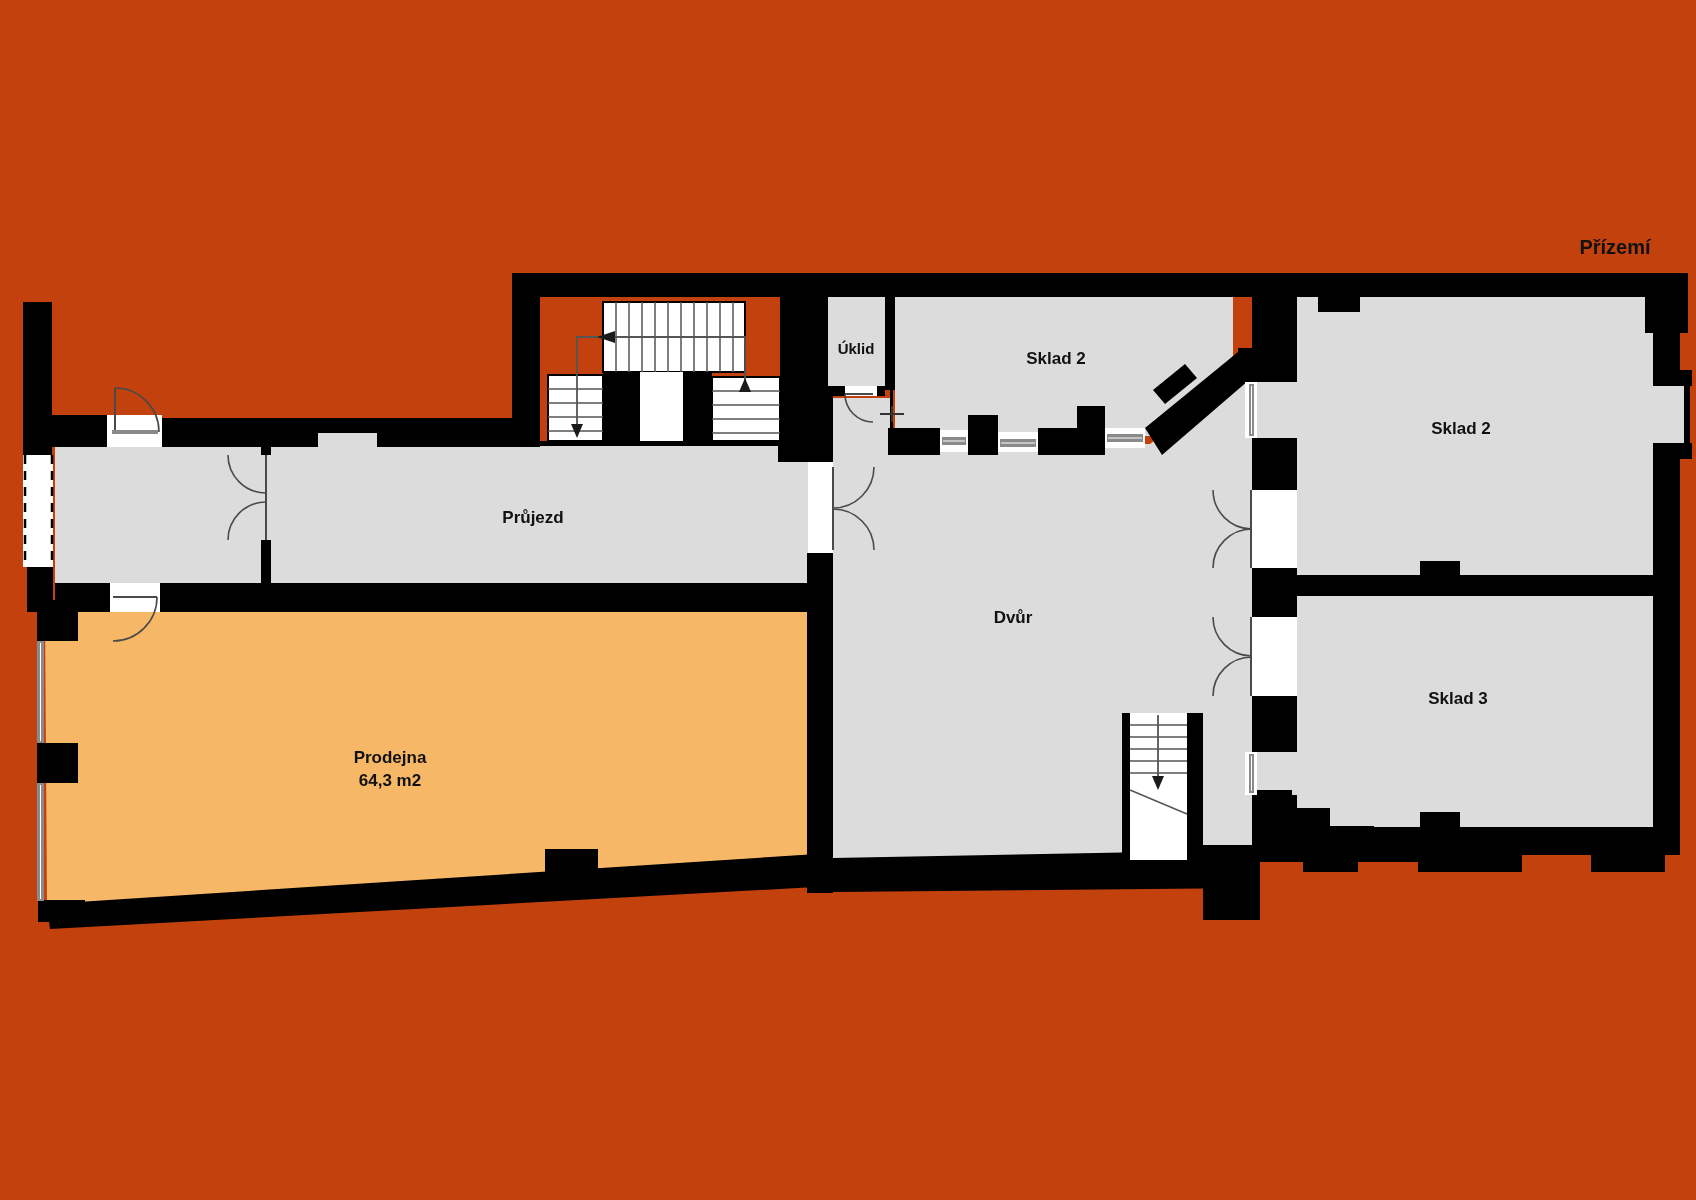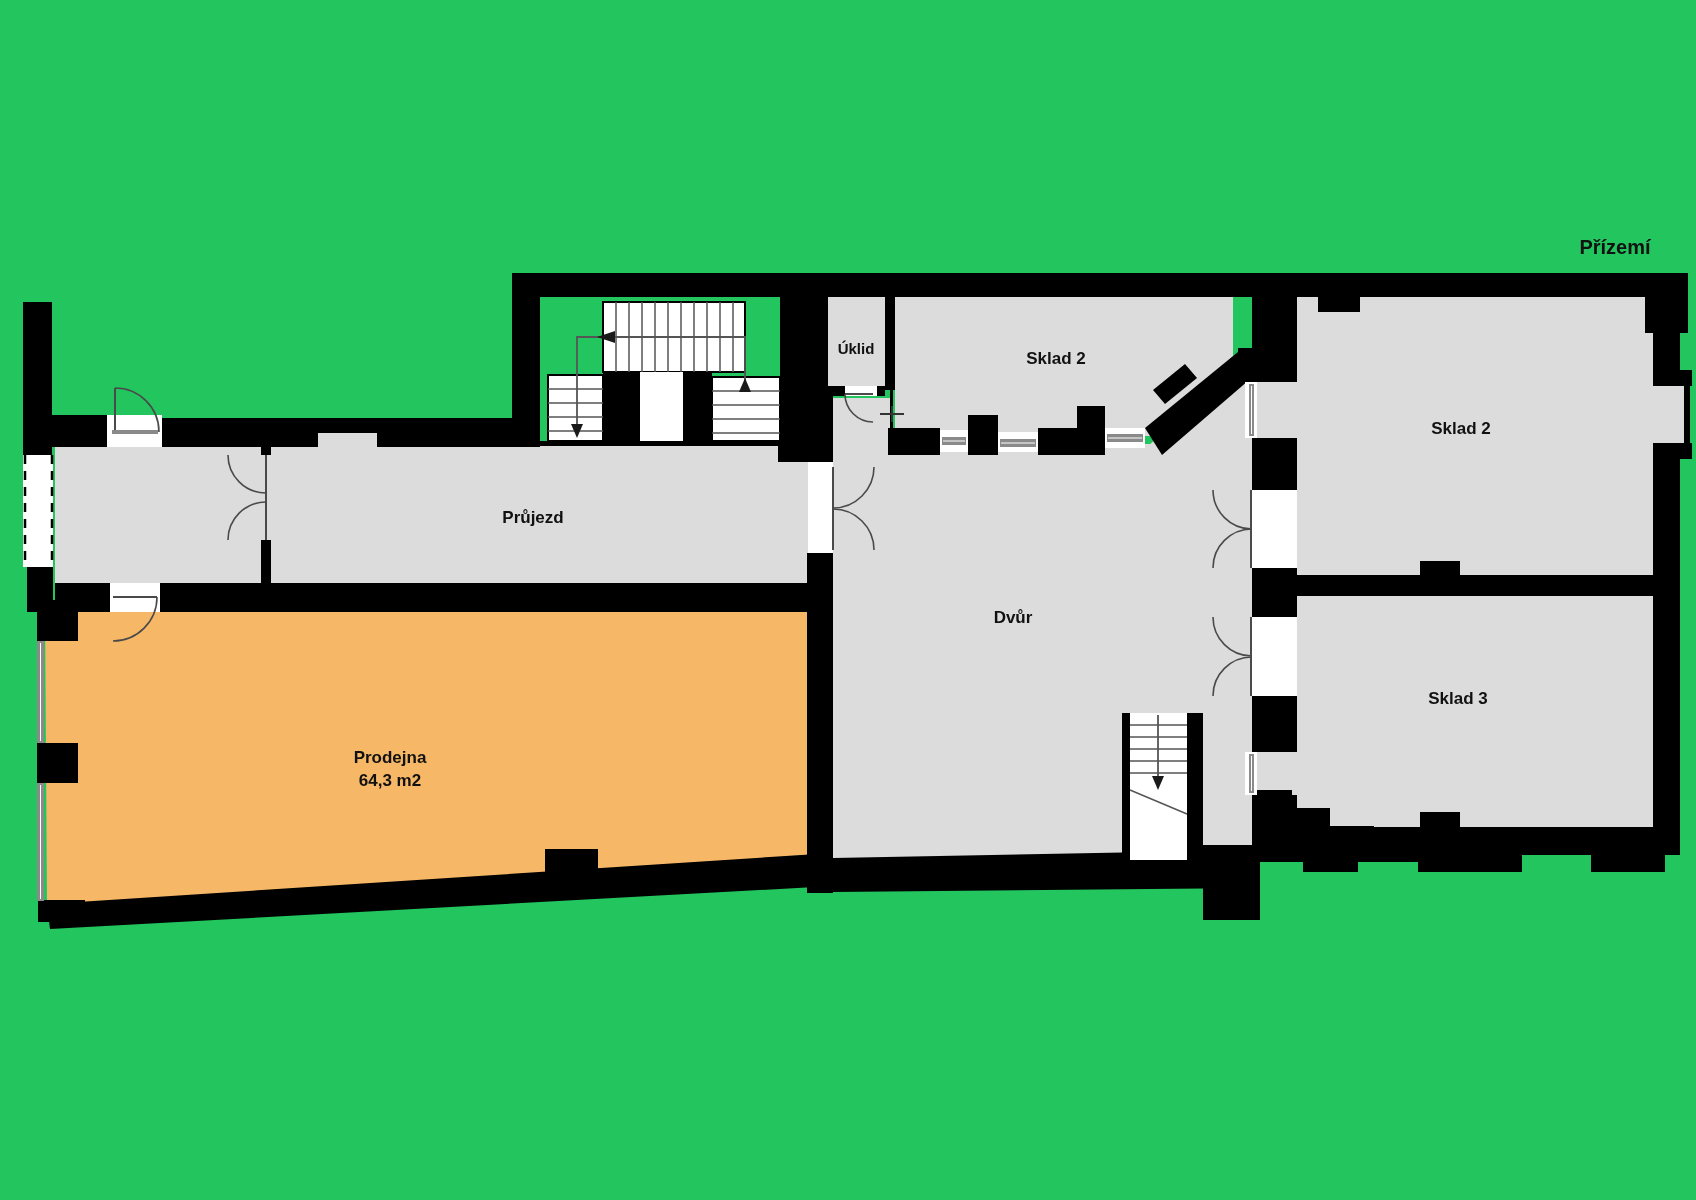--- a/index.html
+++ b/index.html
@@ -1,16 +1,16 @@
 <!DOCTYPE html>
 <html style="--wall: #000000; --room-fill: #dcdcdc; --highlight-fill: #f6b766; --line: #4a4a4a; --glazing: #8a8a8a;"><head>
 <meta charset="utf-8">
 <style>
   html,body{margin:0;padding:0;background:#ffffff;}
-  .canvas{position:relative;width:1696px;height:1200px;background:#22c55e;overflow:hidden;
+  .canvas{position:relative;width:1696px;height:1200px;background:#c2410c;overflow:hidden;
           font-family:"Liberation Sans", sans-serif;}
   svg{display:block;}
   .wall{fill:var(--wall,#000);}
   .room{fill:var(--room-fill,#dcdcdc);}
   .hl{fill:var(--highlight-fill,#f6b766);}
   .opening{fill:#ffffff;}
   .stairbox{fill:#ffffff;stroke:#000;stroke-width:2;}
   .tread{stroke:#555;stroke-width:1.5;fill:none;}
   .guide{stroke:#555;stroke-width:1.8;fill:none;}
   .arrowhead{fill:#1a1a1a;}

